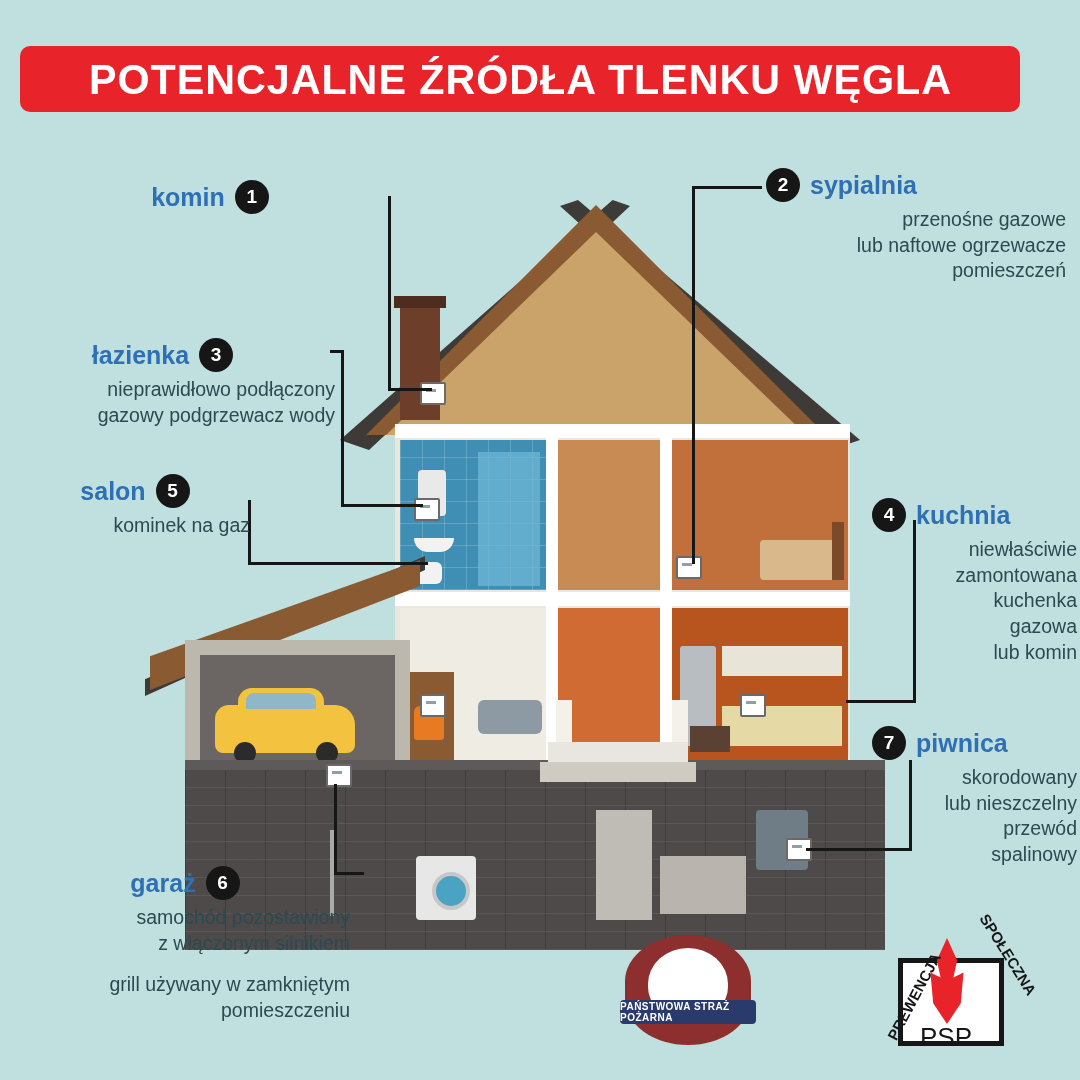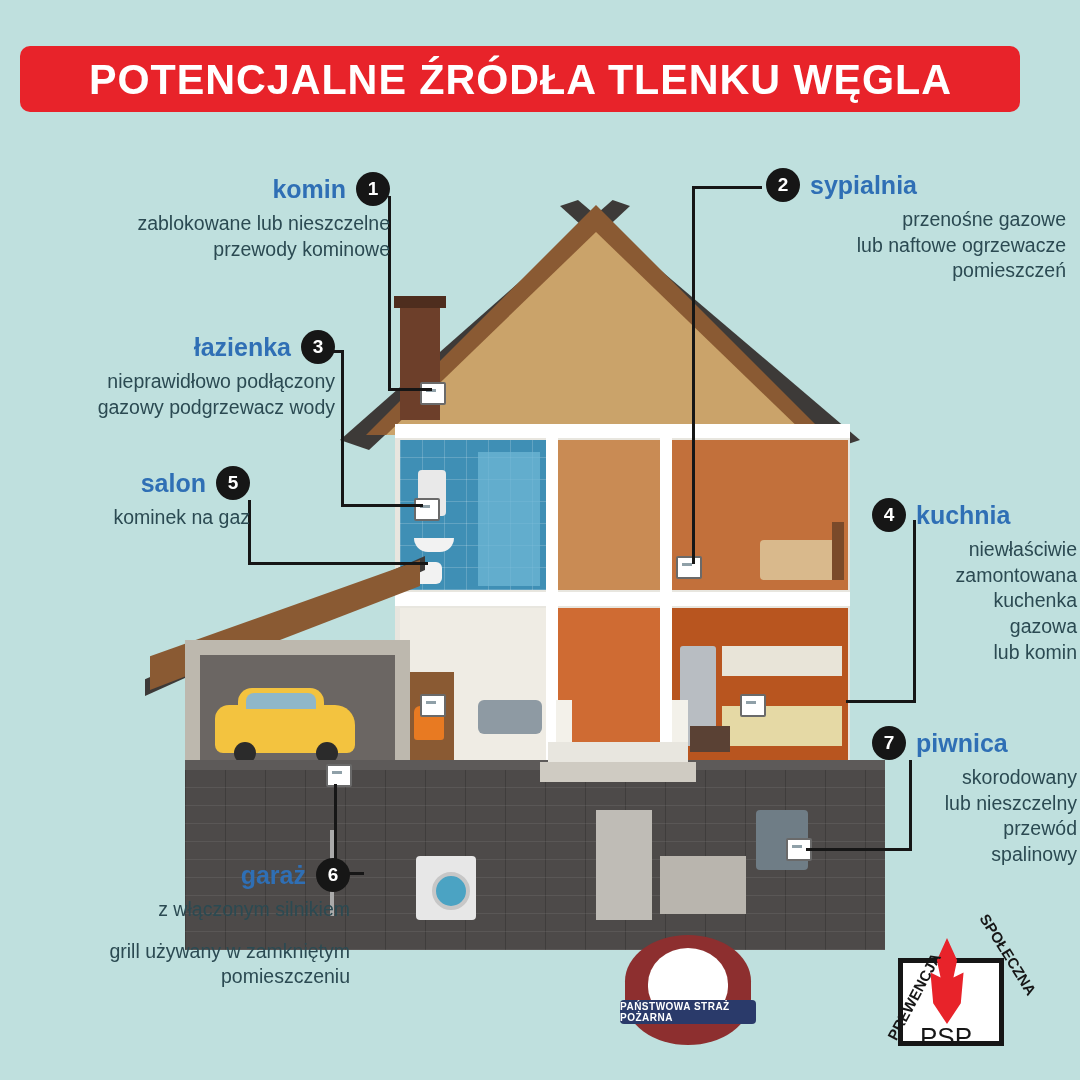--- a/index.html
+++ b/index.html
@@ -22,21 +22,21 @@
     font-weight:bold;
     letter-spacing:1px;
     white-space:nowrap;
     transform:scaleX(0.96);
   }
 
   
   .callout{position:absolute;}
   .callout .head{display:flex;align-items:center;gap:10px;}
   .callout.right .head{flex-direction:row;}
-  .callout.left .head{flex-direction:row;justify-content:flex-end;}
+  .callout.left .head{flex-direction:row;justify-content:center;margin-top:8px;}
   .c-title{
     color:#2f6fb5;font-weight:bold;font-size:25px;
   }
   .badge{
     width:34px;height:34px;border-radius:50%;
     background:#161616;color:#ffffff;
     display:flex;align-items:center;justify-content:center;
     font-size:19px;font-weight:bold;
     flex:0 0 auto;
   }
@@ -326,24 +326,20 @@
 
 <div class="title-bar">
   <div class="title-text">POTENCJALNE ŹRÓDŁA TLENKU WĘGLA</div>
 </div>
 
 <div class="callout left" style="left:30px;top:172px;width:360px">
   <div class="head">
     <div class="c-title">komin</div>
     <div class="badge">1</div>
   </div>
-  <div class="c-body">
-    <div>zablokowane lub nieszczelne</div>
-    <div>przewody kominowe</div>
-  </div>
 </div>
 
 <div class="callout right" style="left:766px;top:168px;width:300px">
   <div class="head">
     <div class="badge">2</div>
     <div class="c-title">sypialnia</div>
   </div>
   <div class="c-body" style="margin-left:52px">
     <div>przenośne gazowe</div>
     <div>lub naftowe ogrzewacze</div>
@@ -398,20 +394,21 @@
     <div>spalinowy</div>
   </div>
 </div>
 
 <div class="callout left" style="left:20px;top:858px;width:330px">
   <div class="head">
     <div class="c-title">garaż</div>
     <div class="badge">6</div>
   </div>
   <div class="c-body">
+    <div>samochód pozostawiony</div>
     <div>z włączonym silnikiem</div>
   </div>
   <div class="c-body" style="margin-top:16px">
     <div>grill używany w zamkniętym</div>
     <div>pomieszczeniu</div>
   </div>
 </div>
 
 <div class="psp-badge"></div>
 <div class="psp-badge-inner"></div>

